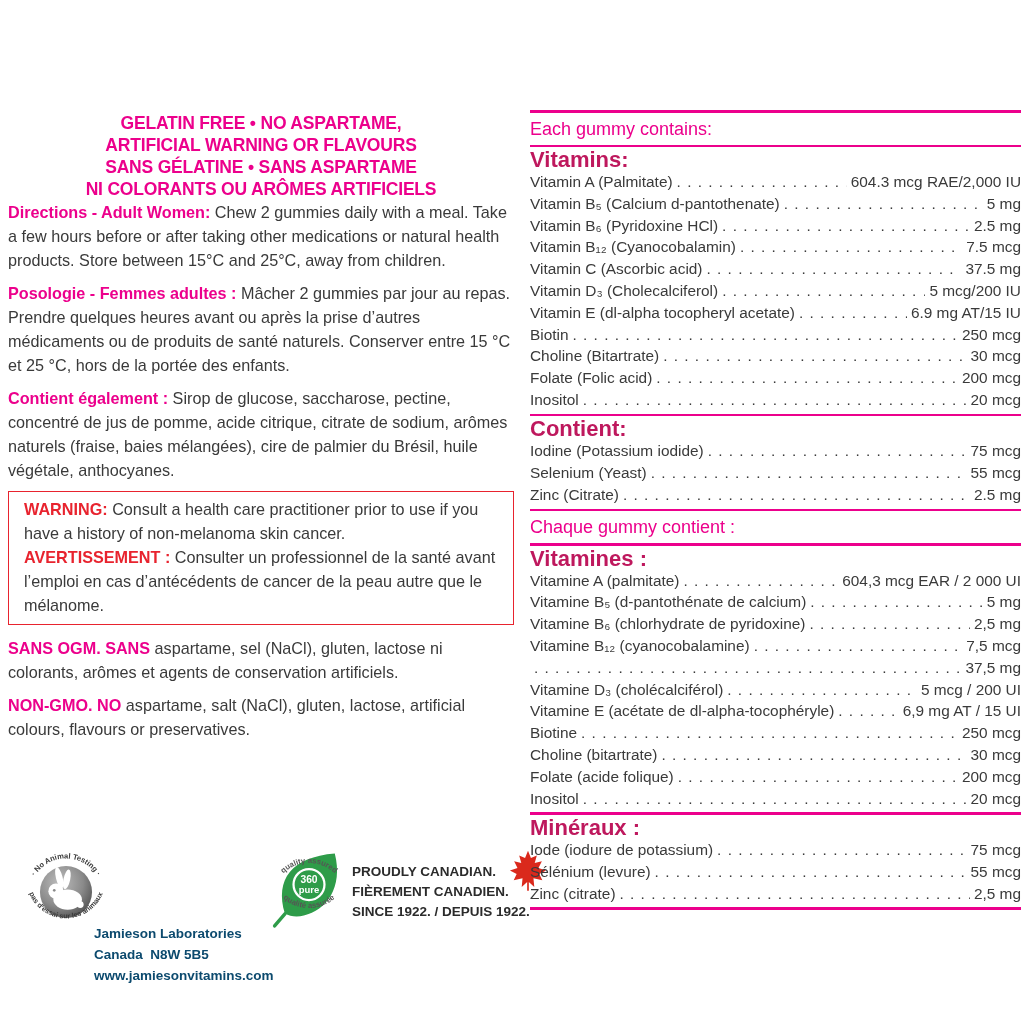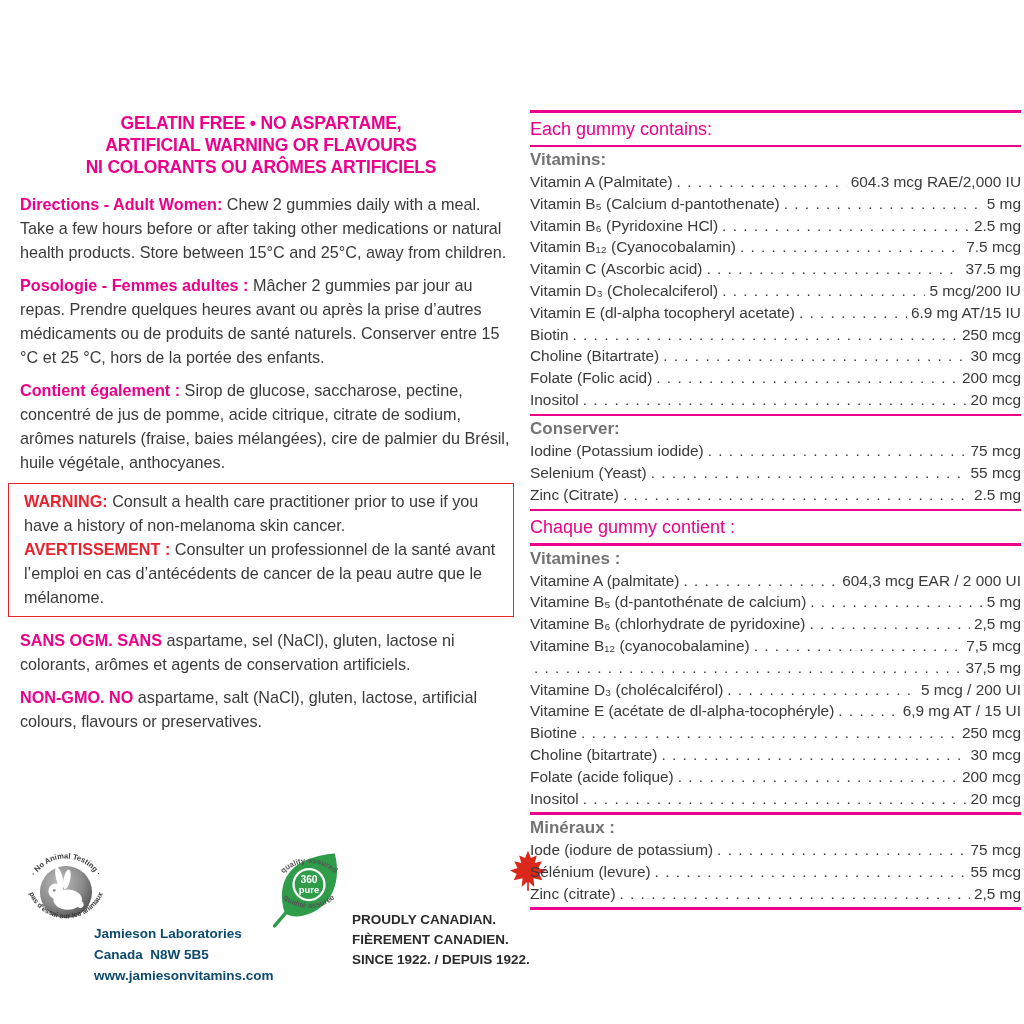--- a/index.html
+++ b/index.html
@@ -1,59 +1,60 @@
 <!DOCTYPE html>
 <html><head>
 <meta charset="utf-8">
 <style>
   html,body{margin:0;padding:0;background:#ffffff;}
   body{width:1024px;height:1024px;position:relative;overflow:hidden;
        font-family:"Liberation Sans","DejaVu Sans",sans-serif;color:#3a3a3a;}
 
   
   .lcol{position:absolute;left:8px;top:112px;width:506px;}
-  .banner{font-weight:700;color:#EC008C;text-align:center;font-size:17.5px;line-height:22px;margin-bottom:14px;letter-spacing:-0.2px;}
-  .para{font-size:16.2px;line-height:24px;margin:0 0 9px 12px;}
+  .banner{font-weight:700;color:#EC008C;text-align:center;font-size:17.5px;line-height:22px;margin-bottom:0;letter-spacing:-0.2px;}
+  .para{font-size:16.2px;line-height:24px;margin:0 0 9px 0;}
   .lead{color:#EC008C;font-weight:700;}
   .warnbox{border:1.5px solid #E8232E;padding:5px 9px 7px 15px;margin:6px 0 11px 0;}
   .warnbox .para{margin:0;}
   .warnlead{color:#E8232E;font-weight:700;}
 
   
   .footer{position:absolute;left:8px;top:836px;width:560px;height:110px;}
   .rabbit{position:absolute;left:16px;top:8px;}
   .company{position:absolute;left:86px;top:24px;font-weight:700;font-size:13.5px;line-height:21px;color:#0c4a6e;white-space:pre;}
   .pureleaf{position:absolute;left:258px;top:2px;}
-  .proudly{position:absolute;left:344px;top:26px;font-weight:700;font-size:13.5px;line-height:20px;color:#2b2b2b;white-space:nowrap;margin-top:48px;}
+  .proudly{position:absolute;left:344px;top:26px;font-weight:700;font-size:13.5px;line-height:20px;color:#2b2b2b;white-space:nowrap;}
   .maple{position:absolute;left:498px;top:14px;}
 
   
   .rcol{position:absolute;left:530px;top:110px;width:491px;}
   .hr{height:2.5px;background:#EC008C;}
   .panel-header{color:#EC008C;font-weight:400;font-size:18px;line-height:20px;margin:6px 0 6px 0;}
-  .section-title{color:#737373;font-weight:700;font-size:17px;line-height:20px;margin:3px 0 1px 0;}
+  .section-title{color:#be185d;font-weight:700;font-size:22px;line-height:20px;margin:3px 0 1px 0;}
   .rows{margin-bottom:3px;}
   .row{display:flex;align-items:baseline;font-size:15.4px;line-height:21.8px;}
   .nm{white-space:nowrap;}
   .leader{flex:1;overflow:hidden;white-space:nowrap;margin:0 4px;color:#3a3a3a;}
   .leader::after{content:". . . . . . . . . . . . . . . . . . . . . . . . . . . . . . . . . . . . . . . . . . . . . . . . . . . . . . . . . . . . . . . . . . . . . . . .";letter-spacing:1px;}
   .val{white-space:nowrap;}
   .rcol .hr.sep{margin:2px 0 2px 0;}
 
   svg text{font-family:"Liberation Sans","DejaVu Sans",sans-serif;}
 </style>
 </head>
 <body>
 
 <div class="lcol">
 
   <div class="banner">
 
   <div>GELATIN FREE • NO ASPARTAME,</div>
       <div>ARTIFICIAL WARNING OR FLAVOURS</div>
+      <div>SANS GÉLATINE • SANS ASPARTAME</div>
       <div>NI COLORANTS OU ARÔMES ARTIFICIELS</div>
     </div>
 
   <p class="para">
     <span class="lead">Directions - Adult Women:</span>
     <span>Chew 2 gummies daily with a meal. Take a few hours before or after taking other medications or natural health products. Store between 15°C and 25°C, away from children.</span>
   </p>
 
   <p class="para">
     <span class="lead">Posologie - Femmes adultes :</span>
@@ -212,21 +213,21 @@
         <span class="val">200 mcg</span>
       </div>
       <div class="row">
         <span class="nm">Inositol</span>
         <span class="leader"></span>
         <span class="val">20 mcg</span>
       </div>
     </div>
 
   <div class="hr sep"></div>
-  <div class="section-title">Conserver:</div>
+  <div class="section-title">Contient:</div>
   <div class="rows">
 
   <div class="row">
         <span class="nm">Iodine (Potassium iodide)</span>
         <span class="leader"></span>
         <span class="val">75 mcg</span>
       </div>
       <div class="row">
         <span class="nm">Selenium (Yeast)</span>
         <span class="leader"></span>

